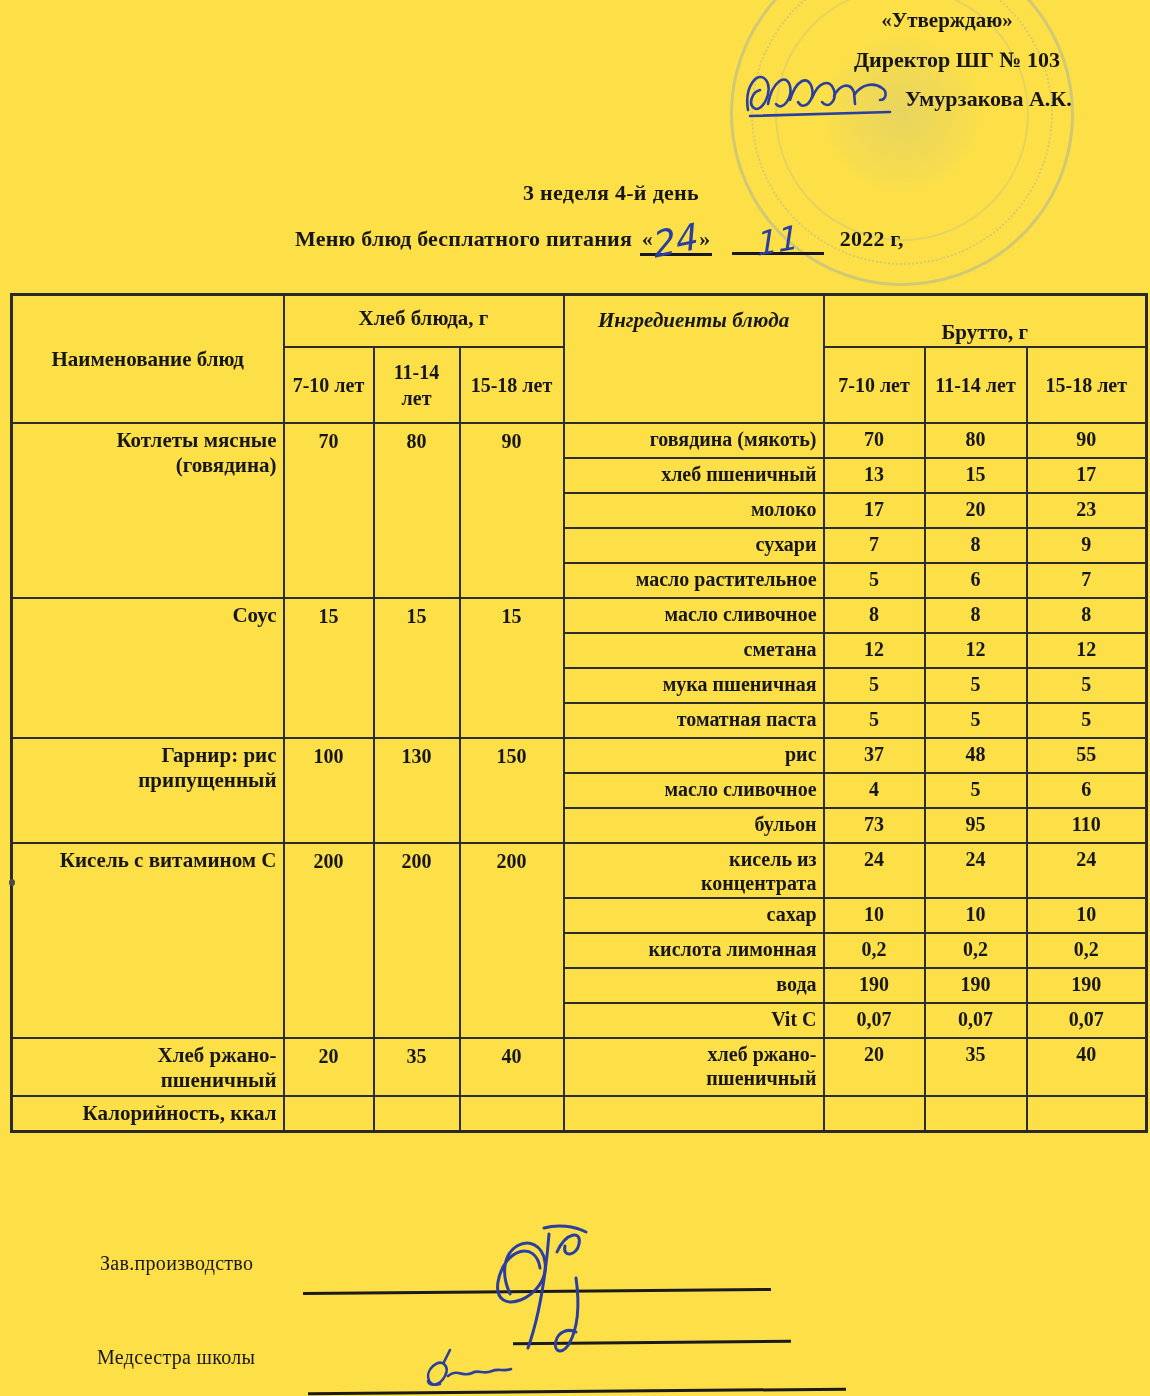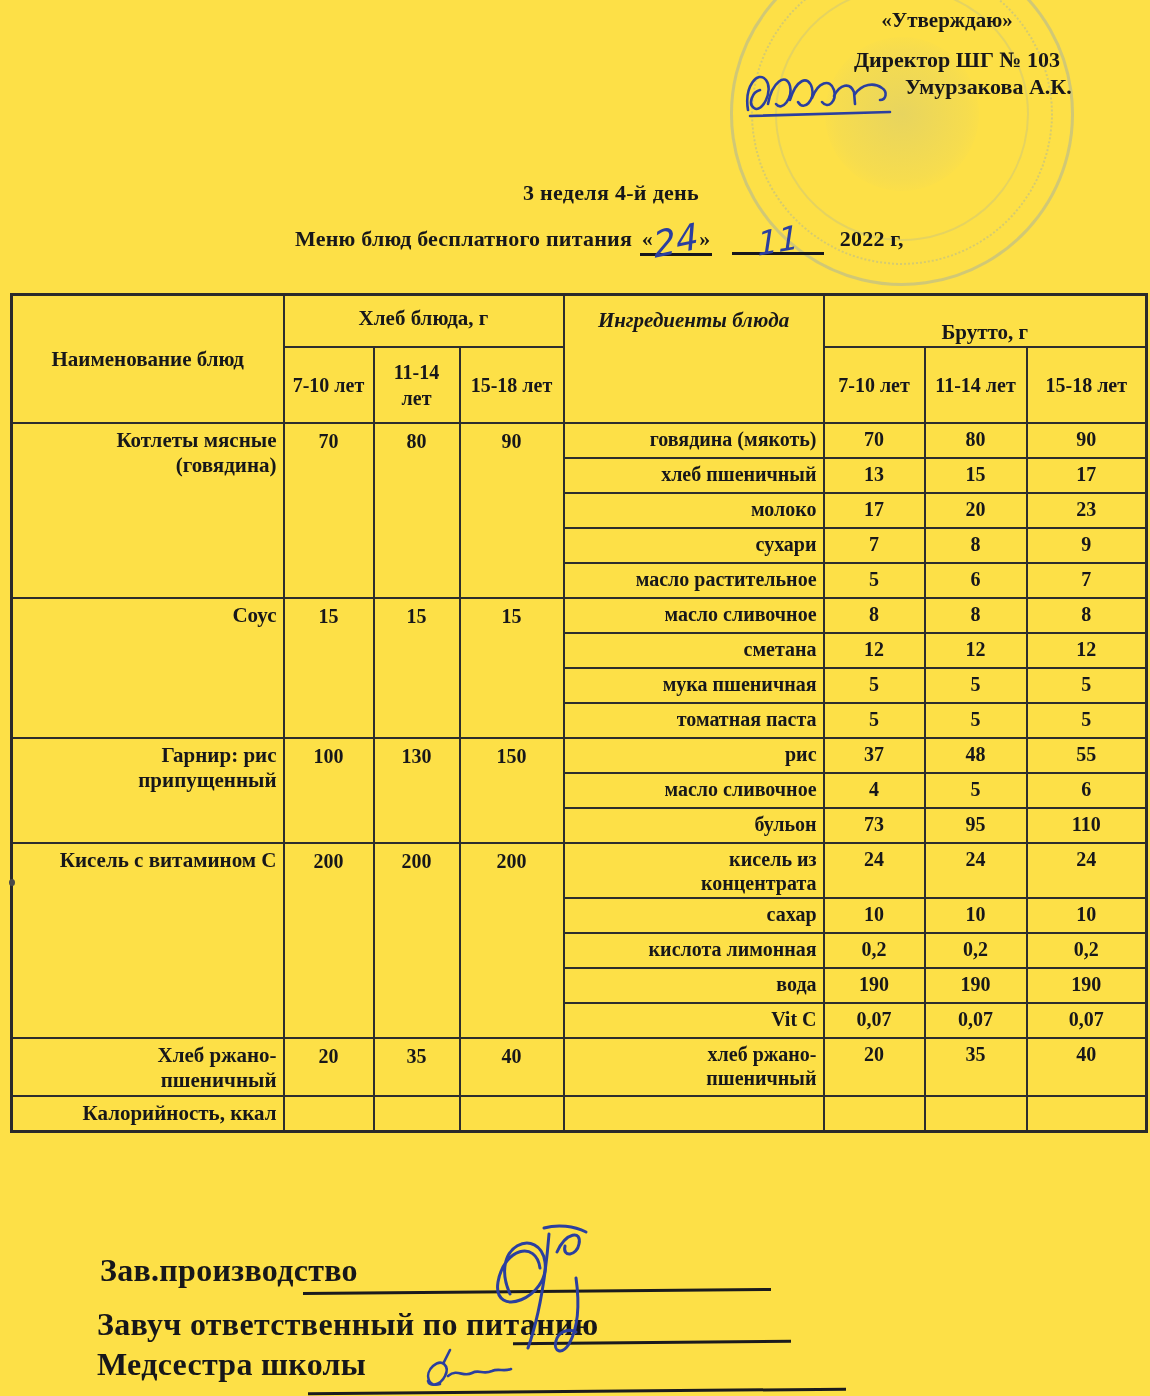--- a/index.html
+++ b/index.html
@@ -16,21 +16,21 @@
     border:3px solid rgba(122,156,208,.34);transform:rotate(-8deg);}
   .stamp .ring2{position:absolute;inset:18px;border-radius:50%;border:2px dotted rgba(122,156,208,.30);}
   .stamp .ring3{position:absolute;inset:42px;border-radius:50%;border:2px solid rgba(122,156,208,.18);}
   .stamp .core{position:absolute;inset:92px;border-radius:50%;
     background:radial-gradient(circle, rgba(120,152,215,.16) 0%, rgba(120,152,215,.05) 60%, rgba(120,152,215,0) 75%);}
   
   .appr-quote{position:absolute;left:782px;top:8px;width:330px;text-align:center;
     font-size:21px;font-weight:bold;}
   .appr-title{position:absolute;left:792px;top:47px;width:330px;text-align:center;
     font-size:22px;font-weight:bold;}
-  .appr-name{position:absolute;left:905px;top:74px;font-size:22px;font-weight:bold;}
+  .appr-name{position:absolute;left:905px;top:86px;font-size:22px;font-weight:bold;}
   .sig-top{position:absolute;left:742px;top:62px;width:180px;height:66px;}
   
   .day-line{position:absolute;left:0;top:180px;width:1150px;text-align:center;
     font-size:22px;font-weight:bold;transform:translateX(36px);letter-spacing:.3px;}
   .menu-line{position:absolute;left:295px;top:226px;font-size:22px;font-weight:bold;
     white-space:nowrap;letter-spacing:.2px;}
   .menu-line .day-group{display:inline-block;border-bottom:3px solid #17171c;
     padding:0 2px 1px 2px;margin:0 2px;}
   .menu-line .blank{display:inline-block;width:92px;border-bottom:3px solid #17171c;
     text-align:center;margin:0 10px 0 12px;}
@@ -46,21 +46,21 @@
   th.h-main{font-size:21px;text-align:center;vertical-align:top;padding-top:10px;}
   th.h-dish{font-size:21px;text-align:center;vertical-align:middle;height:74px;}
   th.h-sub{font-size:20px;text-align:center;vertical-align:middle;height:70px;line-height:1.3;padding:2px 5px;}
   td.dish{font-size:21px;text-align:right;vertical-align:top;padding:4px 6px 2px 10px;
     white-space:pre-line;line-height:1.18;}
   td.out{font-size:20px;text-align:center;vertical-align:top;padding-top:6px;}
   td.ing{font-size:20px;text-align:right;vertical-align:top;padding:3px 6px 2px 12px;
     white-space:pre-line;line-height:1.2;height:28px;}
   td.num{font-size:20px;text-align:center;vertical-align:top;padding-top:4px;height:28px;}
   
-  .sig-label{position:absolute;font-size:32px;font-weight:bold;letter-spacing:.3px;}
+  .sig-label{position:absolute;font-size:20px;font-weight:normal;letter-spacing:.3px;}
   .sig-line{position:absolute;height:3px;background:#1b1b1e;transform:rotate(-0.5deg);}
   .sig-ink{position:absolute;}
   .speck{position:absolute;left:9px;top:879px;width:6px;height:7px;border-radius:50%;background:#4a4a4a;}
 </style>
 </head>
 <body>
 
 <div class="doc">
 
   <div class="stamp">
@@ -264,21 +264,20 @@
           <td class="num"></td>
         </tr>
       </tbody>
   </table>
 
   <div class="speck"></div>
 
   <div class="sig-label" style="left:100px;top:1252px;">Зав.производство</div>
   <div class="sig-line" style="left:303px;top:1290px;width:468px;"></div>
 
-  <div class="sig-label" style="left:97px;top:1306px;">Завуч ответственный по питанию</div>
   <div class="sig-line" style="left:513px;top:1341px;width:278px;"></div>
 
   <div class="sig-label" style="left:97px;top:1346px;">Медсестра школы</div>
   <div class="sig-line" style="left:308px;top:1390px;width:538px;"></div>
 
   <svg class="sig-ink" style="left:448px;top:1222px;width:210px;height:142px;" viewBox="0 0 210 142">
     <g fill="none" stroke="#2b3f9f" stroke-width="3" stroke-linecap="round">
       <path d="M62,72 C40,22 92,4 97,40 C102,76 44,98 50,60 C56,26 88,18 92,46"></path>
       <path d="M101,12 C98,50 92,92 80,126"></path>
       <path d="M109,30 C118,10 134,8 131,22 C129,34 114,36 117,24"></path>

